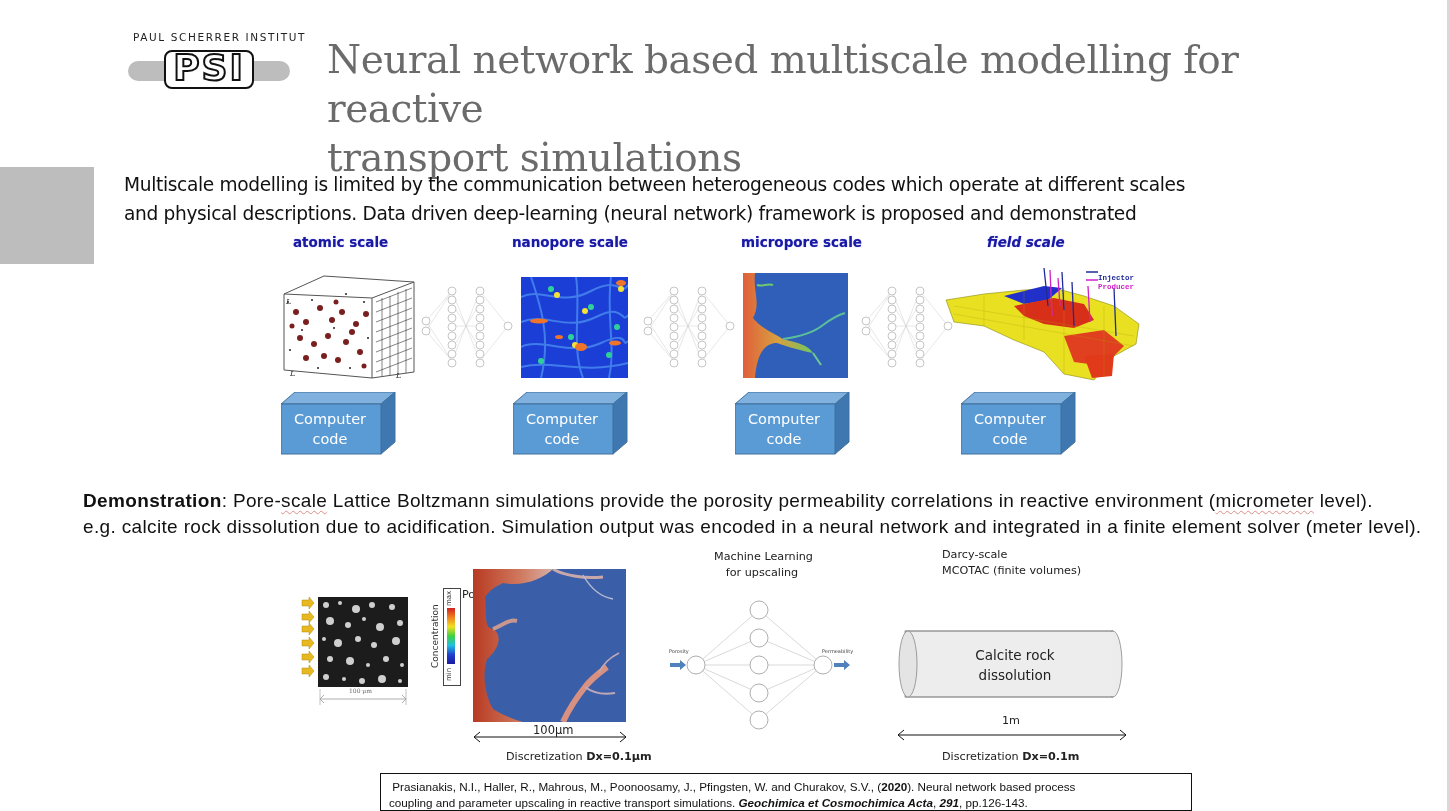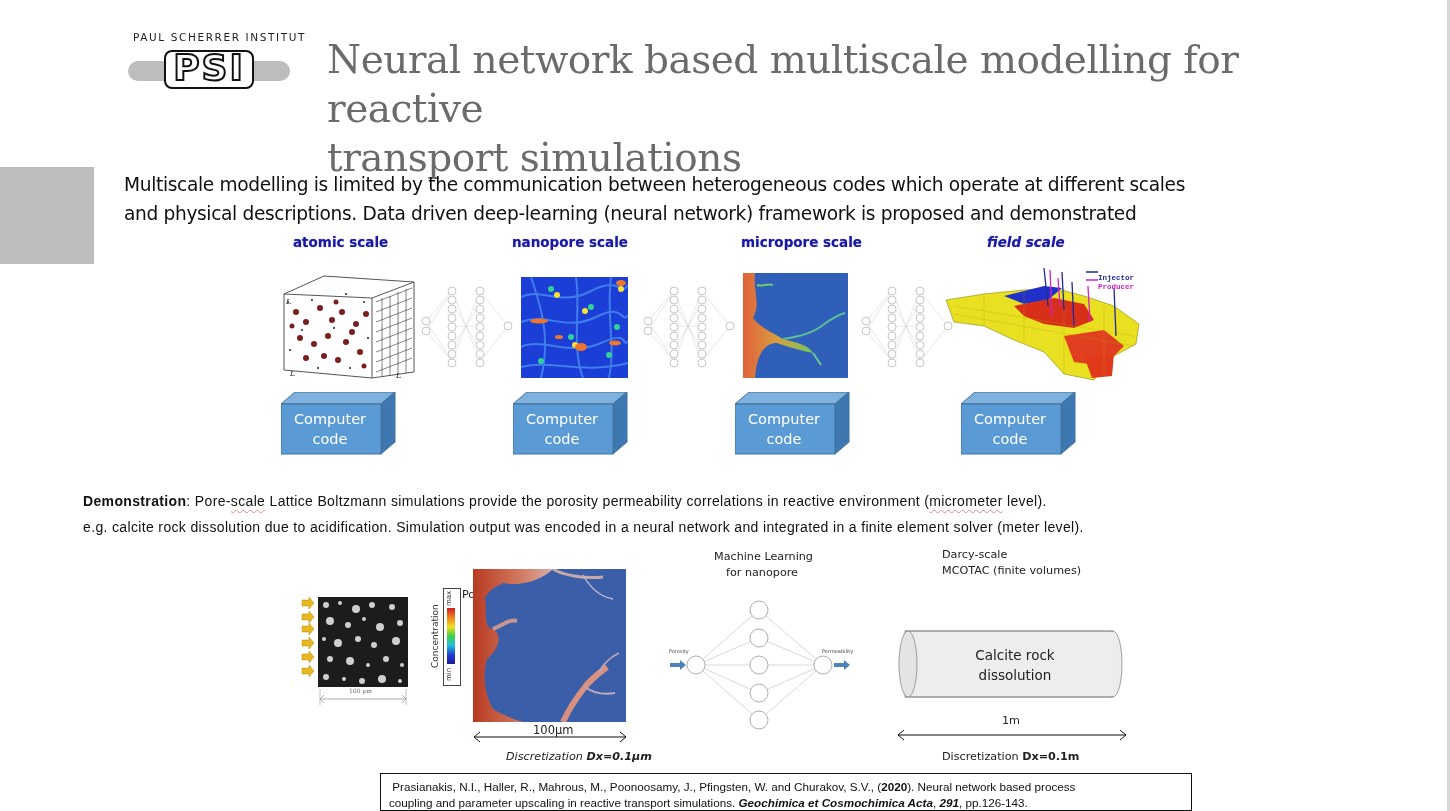--- a/index.html
+++ b/index.html
@@ -16,21 +16,21 @@
   .title { left:327px; top:35px; width:1050px; font-family:"DejaVu Serif", serif; font-size:39px; line-height:49px; color:#6b6b6b; letter-spacing:-0.5px; }
 
   .grey-block { left:0; top:167px; width:94px; height:97px; background:#bdbdbd; }
   .intro { left:124px; top:170px; width:1120px; font-family:"DejaVu Sans", sans-serif; font-size:18.6px; line-height:29px; color:#111; letter-spacing:-0.35px; }
 
   .scale-label { font-family:"DejaVu Sans", sans-serif; font-weight:bold; font-size:13.5px; color:#1a1aa0; white-space:nowrap; text-shadow:0 0 1px #8080ff; }
 
   .cube { width:124px; height:62px; }
   .cube-label { position:absolute; left:0; top:12px; width:98px; height:50px; color:#fff; font-family:"DejaVu Sans", sans-serif; font-size:14.5px; line-height:20px; text-align:center; display:flex; flex-direction:column; justify-content:center; }
 
-  .demo { left:83px; top:488px; width:1360px; font-family:"Liberation Sans", sans-serif; font-size:14px; line-height:26px; color:#111; letter-spacing:0.35px; white-space:nowrap; }
+  .demo { left:83px; top:488px; width:1360px; font-family:"Liberation Sans", sans-serif; font-size:19px; line-height:26px; color:#111; letter-spacing:0.35px; white-space:nowrap; }
   .demo b { font-weight:bold; }
   .squig { text-decoration:underline wavy #e08a8a; text-decoration-thickness:1px; text-underline-offset:3px; }
 
   .small-label { font-family:"DejaVu Sans", sans-serif; font-size:11.2px; color:#222; line-height:16px; white-space:nowrap; }
   .citation { left:380px; top:773px; width:812px; height:38px; border:1.5px solid #111; box-sizing:border-box; padding:5px 8px 0 8px; font-family:"Liberation Sans", sans-serif; font-size:11.7px; line-height:16px; color:#111; white-space:nowrap; overflow:hidden; }
   .citation b { font-weight:bold; }
 </style>
 </head>
 <body>
 
@@ -430,25 +430,25 @@
   <path d="M112,118 C120,124 130,126 142,124" stroke="#c0a8b8" stroke-width="2" fill="none"></path>
   <path d="M126,104 C130,94 138,88 146,84" stroke="#c0a8b8" stroke-width="1.5" fill="none"></path>
   <path d="M20,60 C30,56 36,50 44,52" stroke="#c89890" stroke-width="4" fill="none"></path>
 </svg>
 <svg class="abs" style="left:472px;top:730px;" width="156" height="14">
   <line x1="2" y1="7" x2="154" y2="7" stroke="#111" stroke-width="1"></line>
   <polyline points="8,2 2,7 8,12" fill="none" stroke="#111" stroke-width="1"></polyline>
   <polyline points="148,2 154,7 148,12" fill="none" stroke="#111" stroke-width="1"></polyline>
 </svg>
 <div class="abs small-label" style="left:533px;top:722px;font-size:11.5px;">100µm</div>
-<div class="abs small-label" style="left:506px;top:749px;font-style:italic;"><span>Discretization </span><b>Dx=0.1µm</b></div>
+<div class="abs small-label" style="left:506px;top:749px;"><span>Discretization </span><b>Dx=0.1µm</b></div>
 
 <div class="abs small-label" style="left:714px;top:549px;text-align:center;width:96px;">
   <div>Machine Learning</div>
-    <div>for nanopore</div>
+    <div>for upscaling</div>
 </div>
 <svg class="abs" style="left:668px;top:598px;" width="190" height="136">
   <g stroke="#cfcfcf" stroke-width="0.8">
     <line x1="28" y1="67" x2="91" y2="12"></line>
       <line x1="28" y1="67" x2="91" y2="40"></line>
       <line x1="28" y1="67" x2="91" y2="67"></line>
       <line x1="28" y1="67" x2="91" y2="95"></line>
       <line x1="28" y1="67" x2="91" y2="122"></line>
     <line x1="155" y1="67" x2="91" y2="12"></line>
       <line x1="155" y1="67" x2="91" y2="40"></line>

